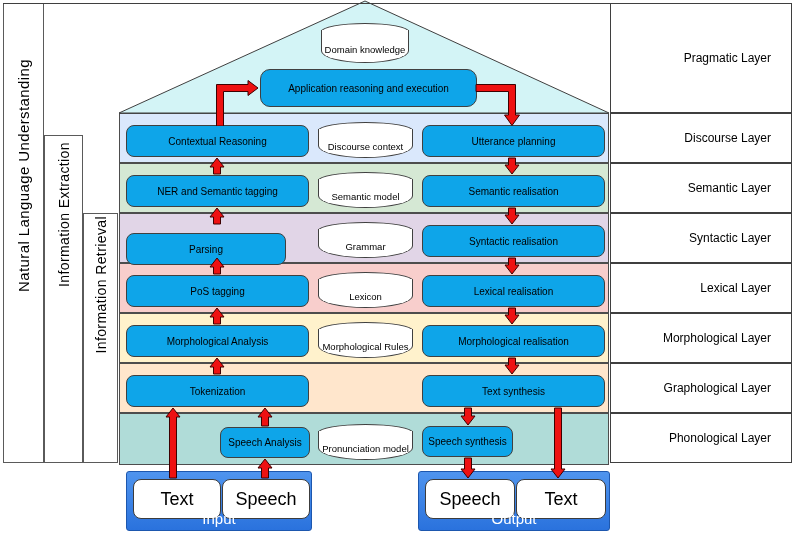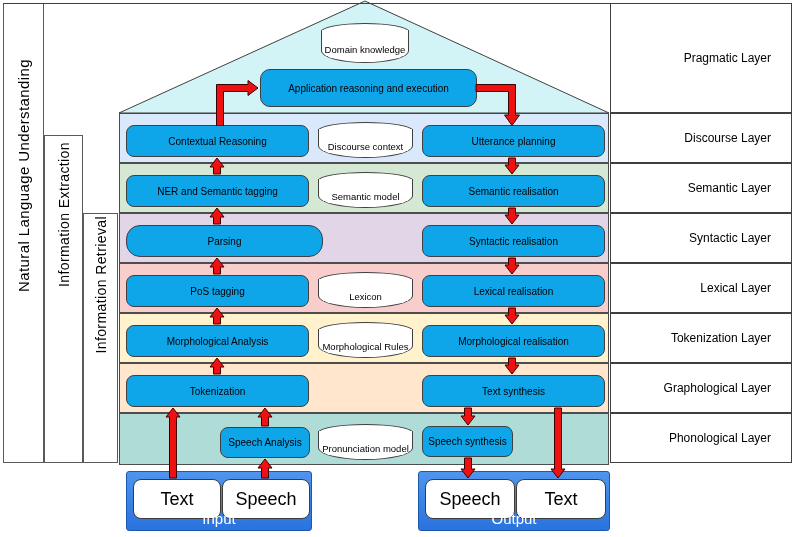--- a/index.html
+++ b/index.html
@@ -79,56 +79,61 @@
   <div class="abs band" style="top: 263px; background-color: rgb(248, 206, 204);"></div>
   <div class="abs band" style="top: 313px; background-color: rgb(255, 242, 204);"></div>
   <div class="abs band" style="top: 363px; background-color: rgb(255, 230, 204);"></div>
   <div class="abs band" style="top: 413px; height: 52px; background-color: rgb(176, 220, 216);"></div>
 
   <div class="abs laybox" style="top:3px;height:110px;">Pragmatic Layer</div>
   <div class="abs laybox" style="top:113px;height:50px;">Discourse Layer</div>
   <div class="abs laybox" style="top:163px;height:50px;">Semantic Layer</div>
   <div class="abs laybox" style="top:213px;height:50px;">Syntactic Layer</div>
   <div class="abs laybox" style="top:263px;height:50px;">Lexical Layer</div>
-  <div class="abs laybox" style="top:313px;height:50px;">Tokenization Layer</div>
+  <div class="abs laybox" style="top:313px;height:50px;">Morphological Layer</div>
   <div class="abs laybox" style="top:363px;height:50px;">Graphological Layer</div>
   <div class="abs laybox" style="top:413px;height:50px;">Phonological Layer</div>
 
   <div class="abs cyl" style="left:321px;top:23px;width:88px;height:40px;">
     <div class="ctop"></div>
     <div class="cbody"></div>
     <div class="clabel">Domain knowledge</div>
   </div>
   <div class="abs pbox" style="left:260px;top:69px;width:217px;height:38px;border-radius:10px;">Application reasoning and execution</div>
 
   <div class="abs pbox" style="left:126px;top:125px;width:183px;height:32px;">Contextual Reasoning</div>
   <div class="abs pbox" style="left:422px;top:125px;width:183px;height:32px;">Utterance planning</div>
   <div class="abs pbox" style="left:126px;top:175px;width:183px;height:32px;">NER and Semantic tagging</div>
   <div class="abs pbox" style="left:422px;top:175px;width:183px;height:32px;">Semantic realisation</div>
-  <div class="abs pbox" style="left:126px;top:225px;width:197px;height:32px;border-radius:14px;">Parsing</div>
+  <div class="abs pbox" style="left:126px;top:233px;width:160px;height:32px;">Parsing</div>
   <div class="abs pbox" style="left:422px;top:225px;width:183px;height:32px;">Syntactic realisation</div>
   <div class="abs pbox" style="left:126px;top:275px;width:183px;height:32px;">PoS tagging</div>
   <div class="abs pbox" style="left:422px;top:275px;width:183px;height:32px;">Lexical realisation</div>
   <div class="abs pbox" style="left:422px;top:325px;width:183px;height:32px;">Morphological realisation</div>
   <div class="abs pbox" style="left:126px;top:325px;width:183px;height:32px;">Morphological Analysis</div>
   <div class="abs pbox" style="left:126px;top:375px;width:183px;height:32px;">Tokenization</div>
   <div class="abs pbox" style="left:220px;top:427px;width:90px;height:31px;">Speech Analysis</div>
   <div class="abs pbox" style="left:422px;top:375px;width:183px;height:32px;">Text synthesis</div>
   <div class="abs pbox" style="left:422px;top:426px;width:91px;height:31px;">Speech synthesis</div>
 
   <div class="abs cyl" style="left:318px;top:172px;width:95px;height:36px;">
     <div class="ctop"></div>
       <div class="cbody"></div>
     <div class="clabel">Semantic model</div>
   </div>
   <div class="abs cyl" style="left:318px;top:122px;width:95px;height:36px;">
     <div class="ctop"></div>
       <div class="cbody"></div>
     <div class="clabel">Discourse context</div>
   </div>
+  <div class="abs cyl" style="left:318px;top:222px;width:95px;height:36px;">
+    <div class="ctop"></div>
+      <div class="cbody"></div>
+    <div class="clabel">Grammar</div>
+  </div>
   <div class="abs cyl" style="left:318px;top:272px;width:95px;height:36px;">
     <div class="ctop"></div>
       <div class="cbody"></div>
     <div class="clabel">Lexicon</div>
   </div>
   <div class="abs cyl" style="left:318px;top:322px;width:95px;height:36px;">
     <div class="ctop"></div>
       <div class="cbody"></div>
     <div class="clabel">Morphological Rules</div>
   </div>

